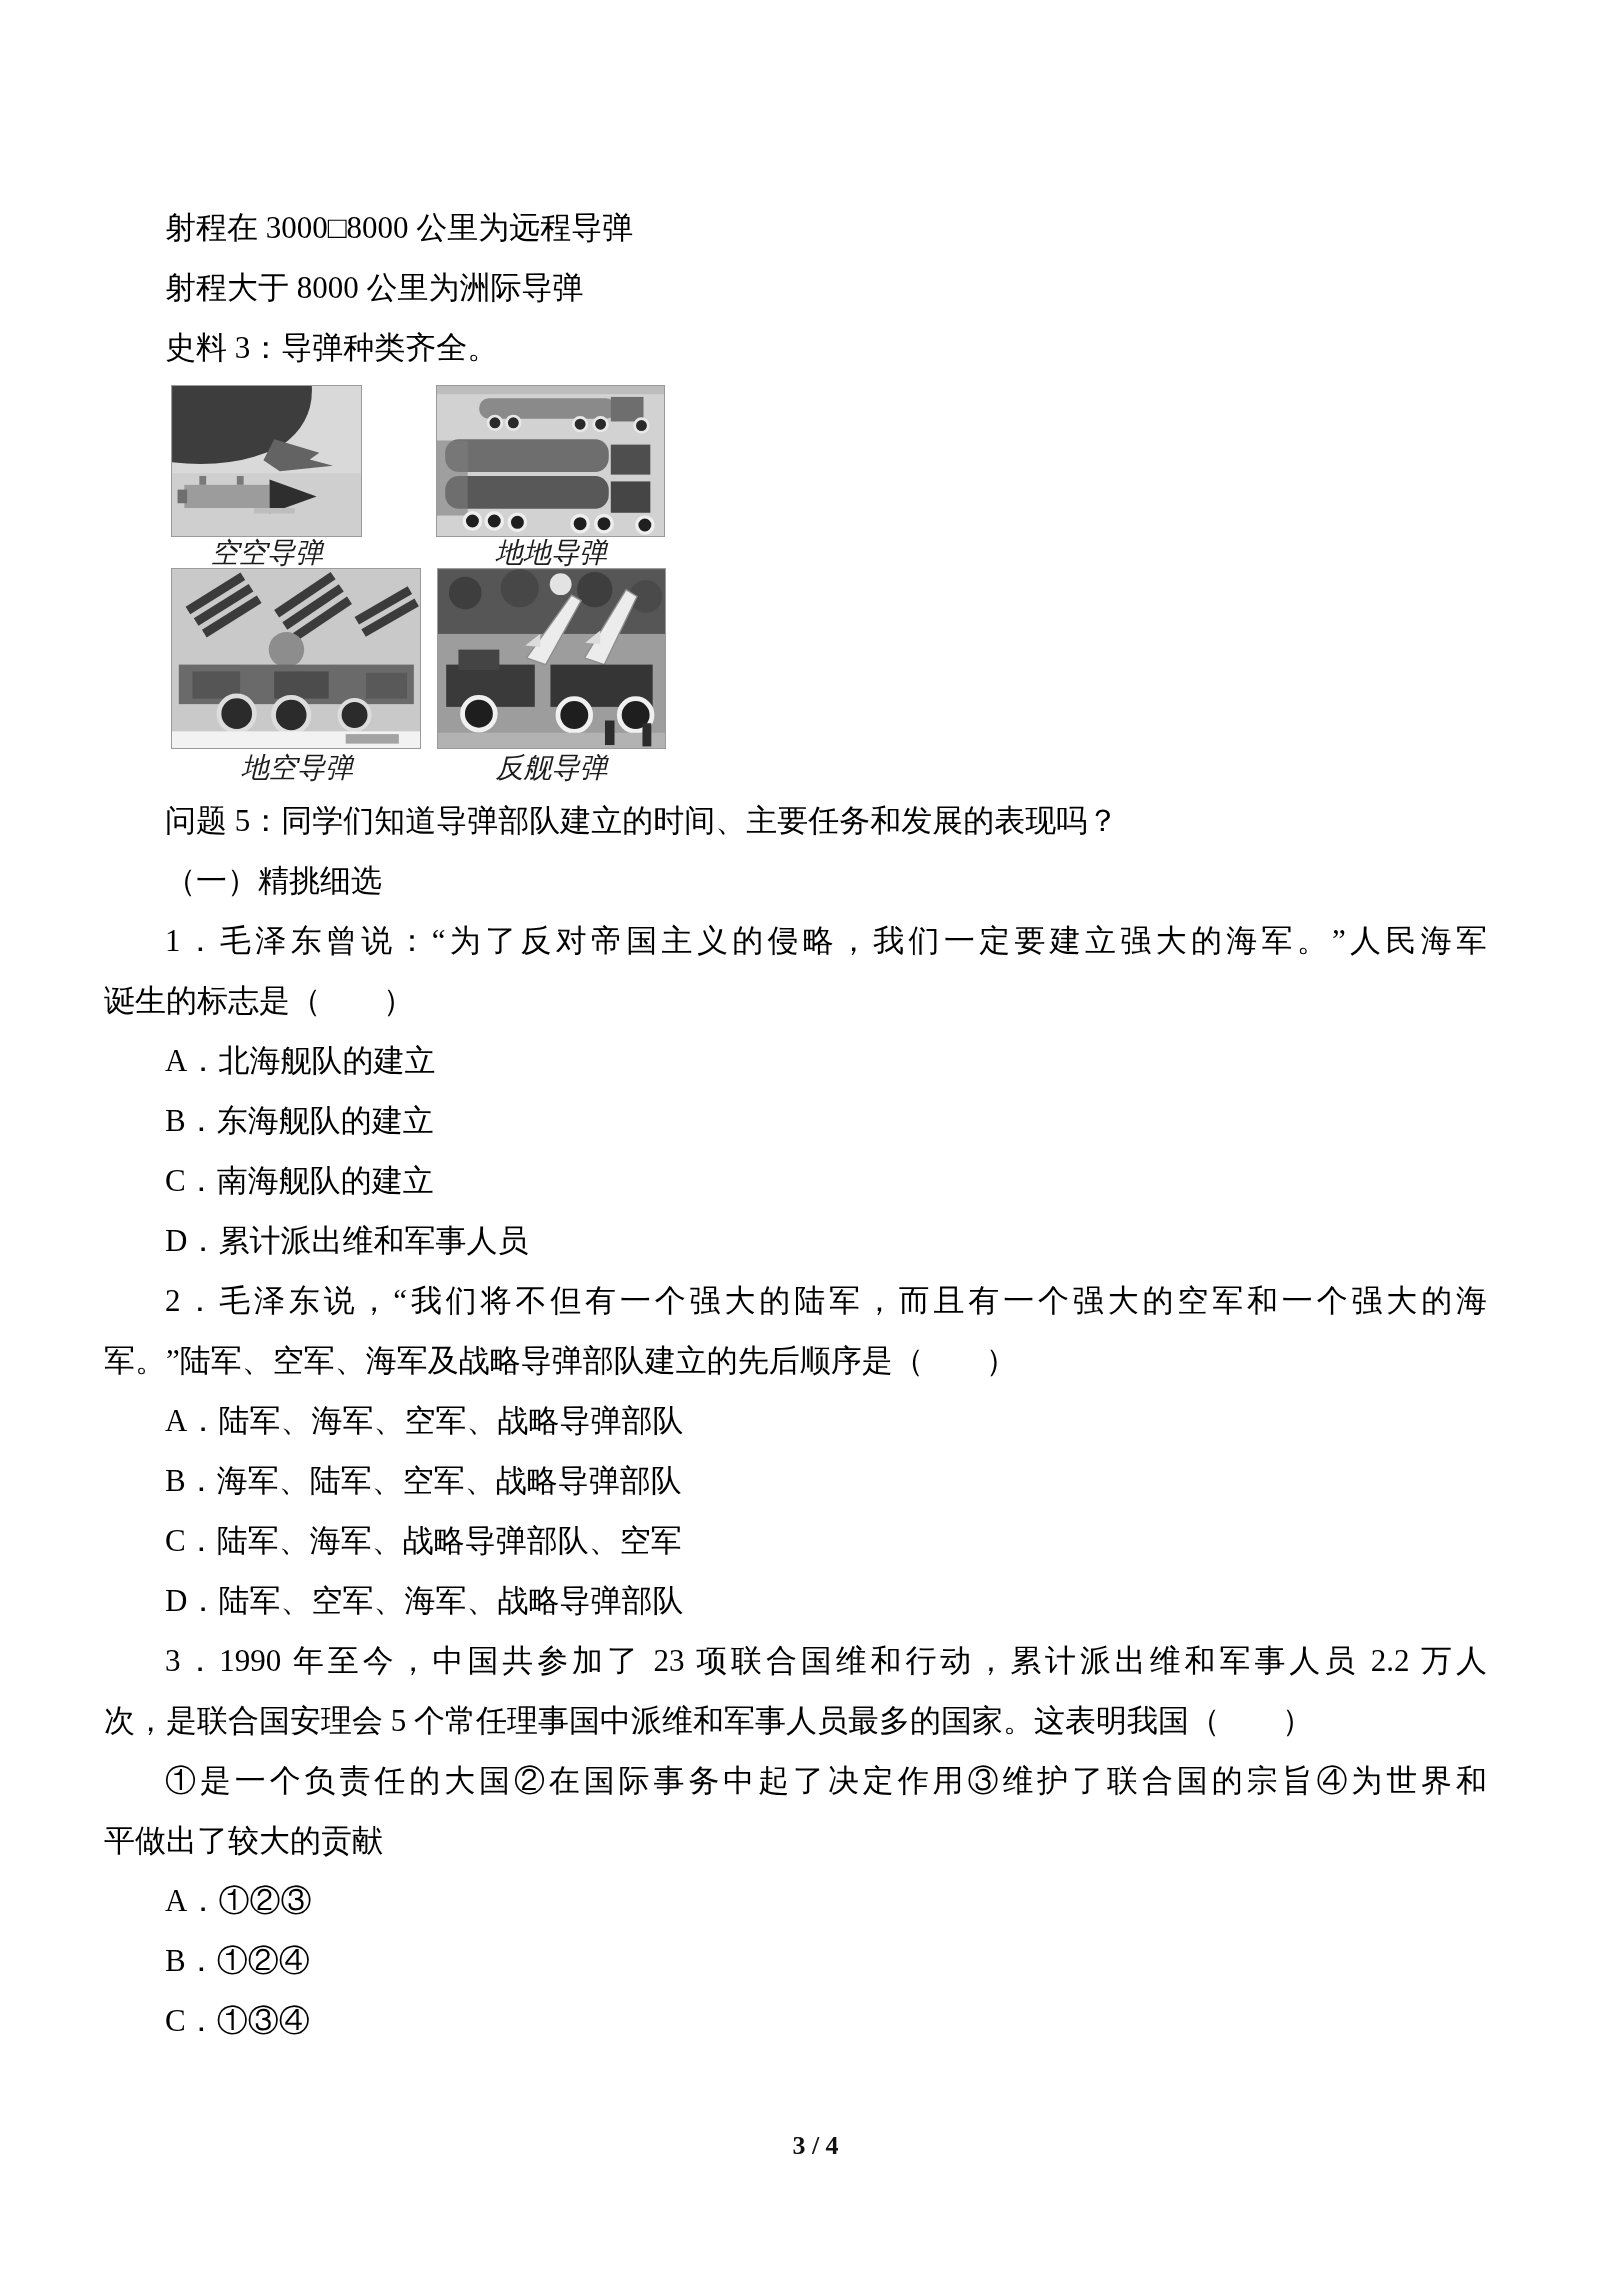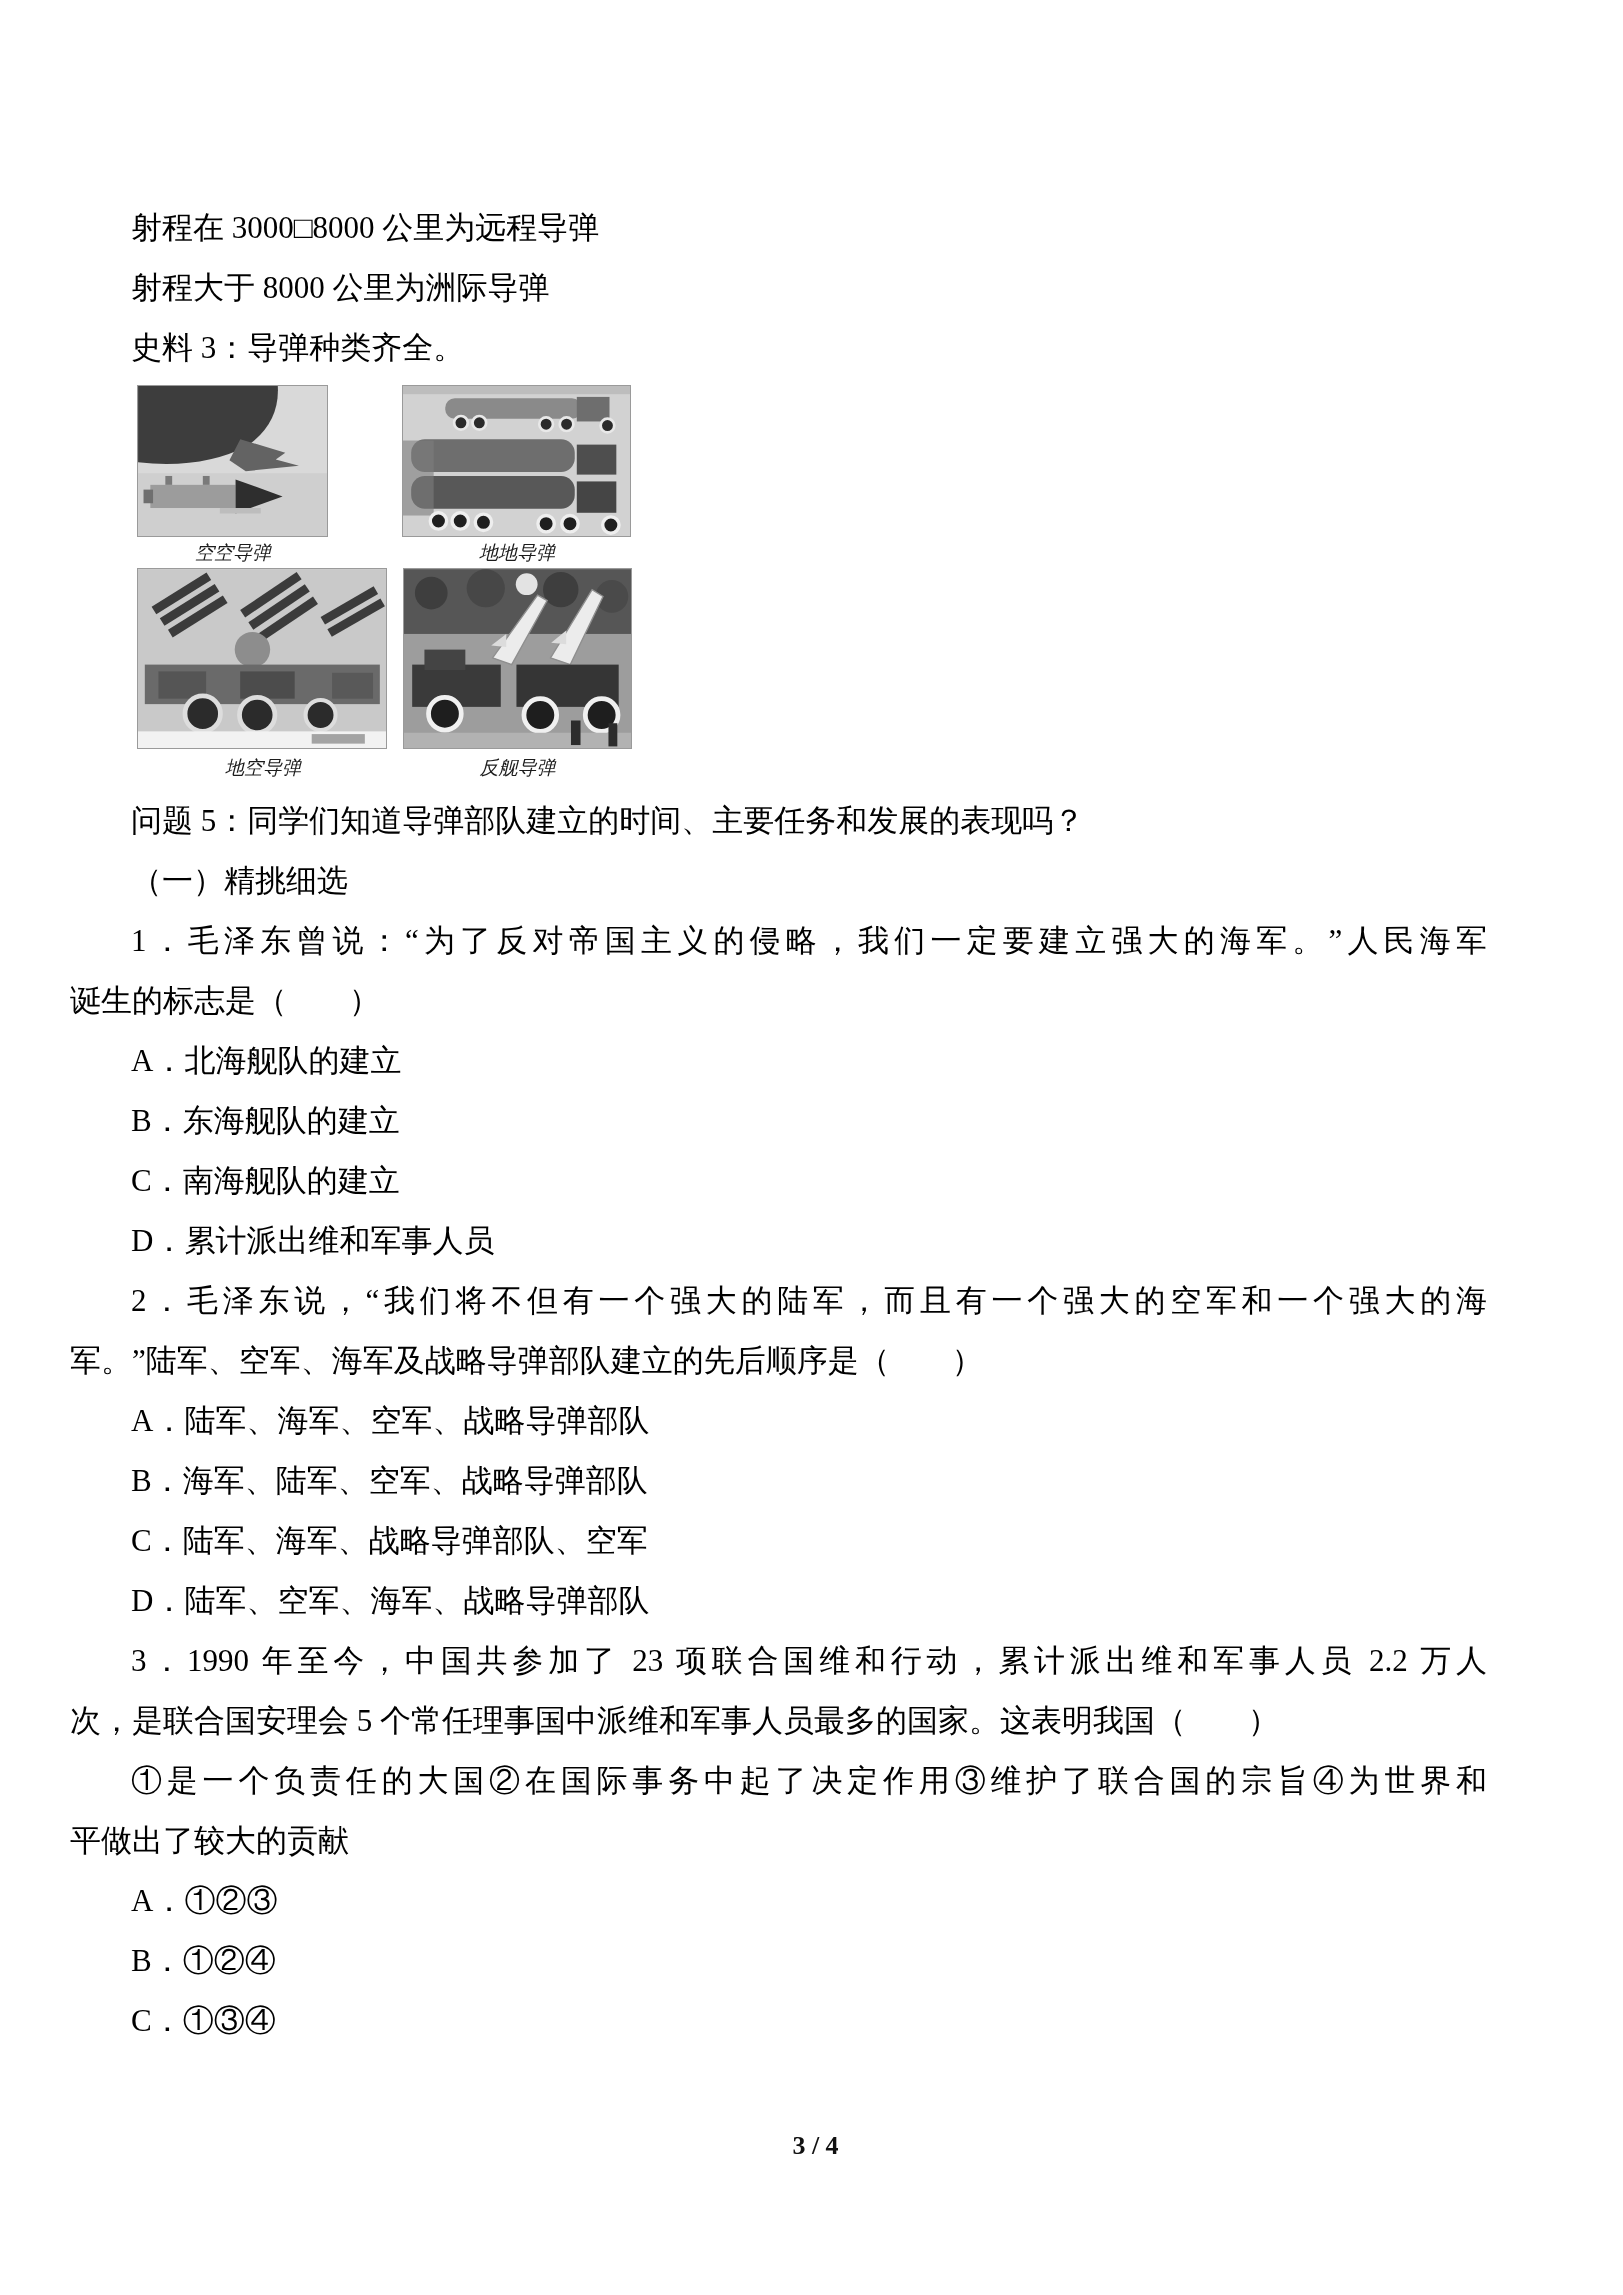--- a/index.html
+++ b/index.html
@@ -3,21 +3,21 @@
 <meta charset="utf-8">
 <style>
   * { margin:0; padding:0; box-sizing:border-box; }
   html,body { background:#ffffff; }
   body {
     width:1623px; height:2295px;
     position:relative;
     font-family:"Liberation Serif","DejaVu Serif",serif;
     color:#000000;
   }
-  .content { padding:198px 136px 0 70px; }
+  .content { padding:198px 136px 0 104px; }
   .line {
     font-size:31px;
     line-height:60px;
     white-space:pre-wrap;
     text-align:left;
   }
   .indent { text-indent:61px; }
   .full { text-align:justify; text-align-last:justify; }
 
   
@@ -26,21 +26,21 @@
   .fig-row1 { column-gap:73px; gap:73px; }
   .fig-row2 { column-gap:13.6px; gap:13.6px; }
   .fig-cell { display:flex; flex-direction:column; }
   .photo { border:0.7px solid #9a9a9a; overflow:hidden; background:#d5d5d5; }
   .p-aa { width:191px; height:152px; }
   .p-dd { width:229px; height:152px; }
   .p-dk { width:250px; height:181px; }
   .p-fj { width:229px; height:181px; }
   .caption {
     text-align:center;
-    font-size:19px;
+    font-size:28px;
     font-style:italic;
     color:#1c1c1c;
     line-height:31px;
   }
   .cap1 { height:31px; }
   .cap2 { height:35px; padding-top:5.5px;font-family:Liberation Mono, monospace; }
   .w280 { width:192px; } .w336 { width:230px; } .w367 { width:252px; }
 
   .footer {
     position:absolute;

